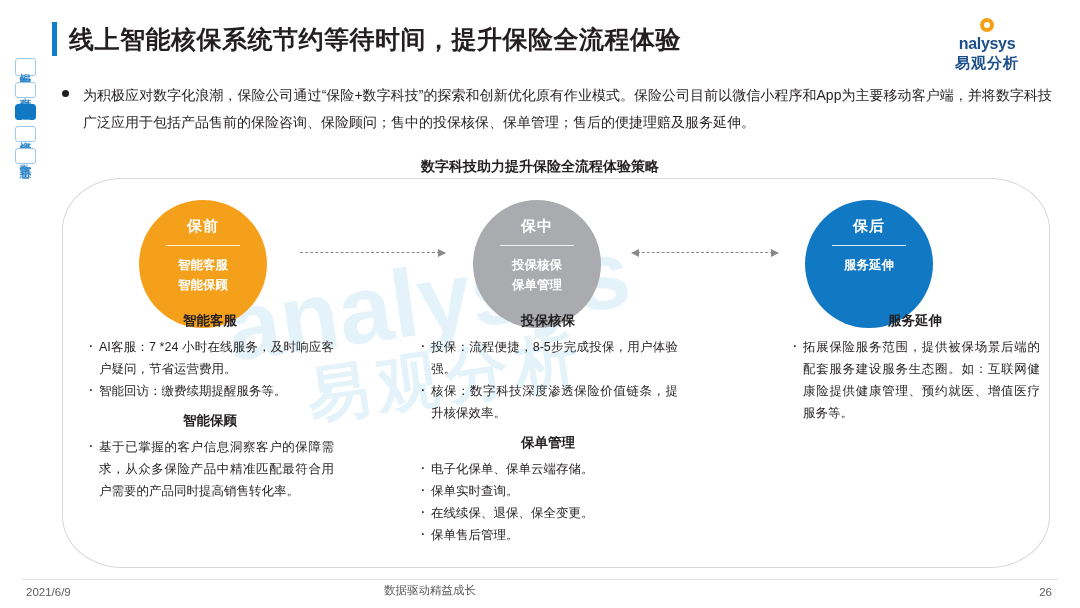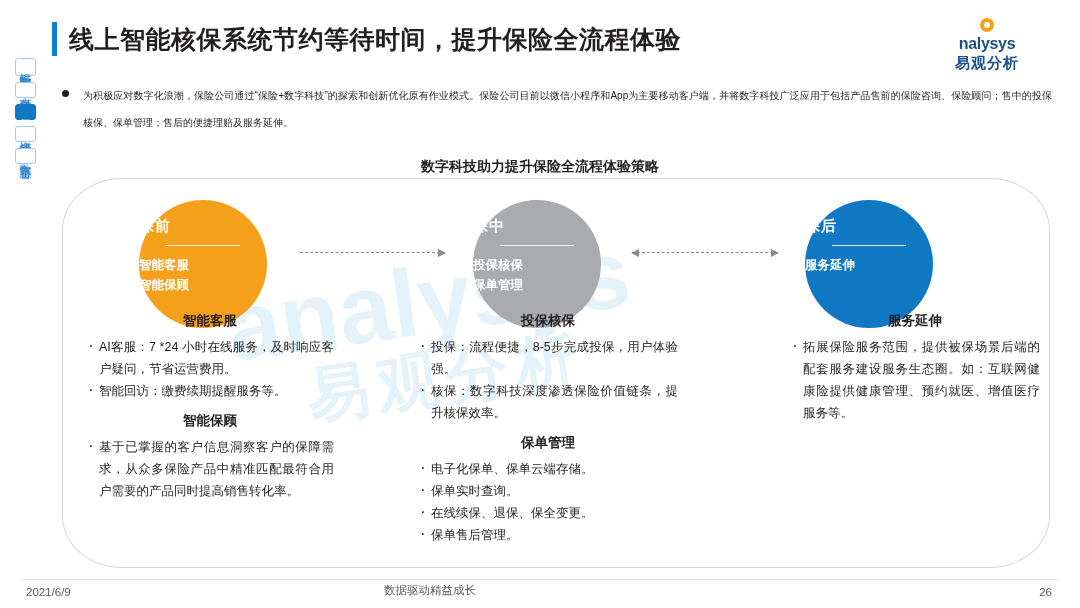--- a/index.html
+++ b/index.html
@@ -132,21 +132,21 @@
     width: 7px;
     height: 7px;
     border-radius: 50%;
     background: #231f20;
     margin-top: 8px;
     margin-right: 14px;
     flex: 0 0 auto;
   }
   .intro p {
     margin: 0;
-    font-size: 10px;
+    font-size: 14px;
     line-height: 27px;
     color: #231f20;
     text-align: justify;
   }
 
   
   .frame-title {
     position: absolute;
     top: 158px;
     left: 0;
@@ -187,21 +187,21 @@
     letter-spacing: 8px;
   }
 
   
   .circle {
     position: absolute;
     width: 128px;
     height: 128px;
     border-radius: 50%;
     color: #ffffff;
-    text-align: left;
+    text-align: center;
     box-sizing: border-box;
   }
   .circle .head {
     font-size: 15px;
     font-weight: bold;
     padding-top: 17px;
     letter-spacing: 1px;
   }
   .circle .divider {
     width: 74px;

